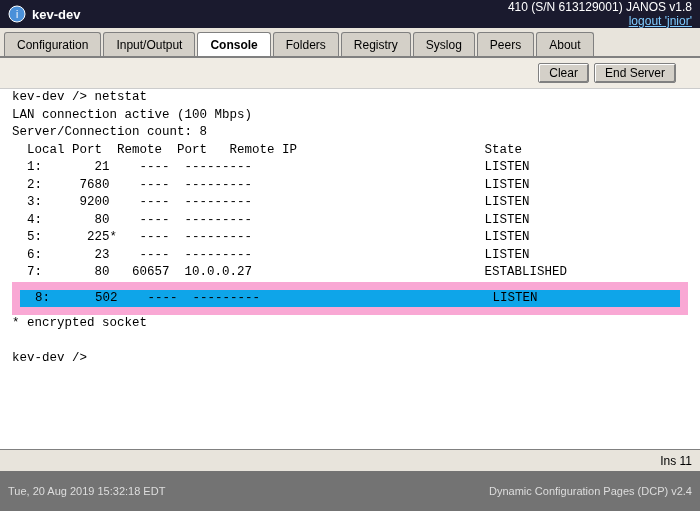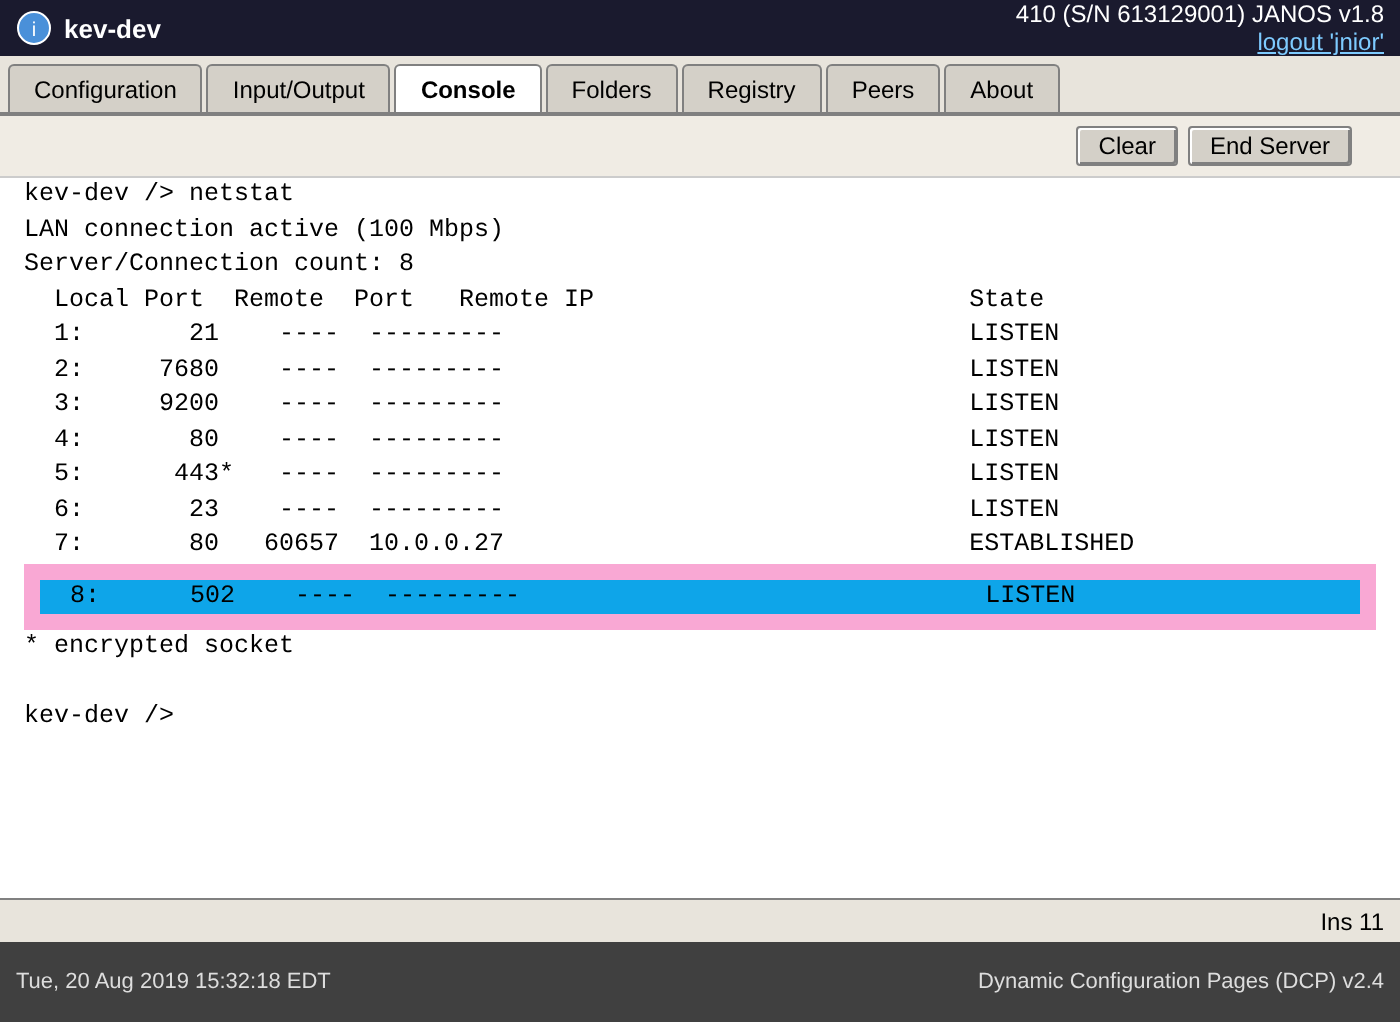--- a/index.html
+++ b/index.html
@@ -143,21 +143,21 @@
       justify-content: flex-end;
       padding: 2px 8px;
       font-size: 12px;
       flex-shrink: 0;
       height: 22px;
       align-items: center;
     }
 
     
     .footer-bar {
-      background: #404040;
+      background: #737373;
       color: #ccc;
       display: flex;
       justify-content: space-between;
       padding: 20px 8px;
       font-size: 11px;
       flex-shrink: 0;
       height: 20px;
       align-items: center;
     }
     .footer-bar .timestamp { color: #ddd; }
@@ -180,41 +180,42 @@
     <span class="logout">logout 'jnior'</span>
   </div>
 </div>
 
 <div class="tab-bar">
   <div class="tab">Configuration</div>
   <div class="tab">Input/Output</div>
   <div class="tab active">Console</div>
   <div class="tab">Folders</div>
   <div class="tab">Registry</div>
+  <div class="tab">Syslog</div>
   <div class="tab">Peers</div>
   <div class="tab">About</div>
 </div>
 
 <div class="main-content">
 
   <div class="toolbar">
     <button class="btn">Clear</button>
     <button class="btn">End Server</button>
   </div>
 
   <div class="console-area">
     <span class="console-text">kev-dev /&gt; netstat</span><br>
     <span class="console-text">LAN connection active (100 Mbps)</span><br>
     <span class="console-text">Server/Connection count: 8</span><br>
     <span class="console-text">  Local Port  Remote  Port   Remote IP                         State</span><br>
     <span class="console-text">  1:       21    ----  ---------                               LISTEN</span><br>
     <span class="console-text">  2:     7680    ----  ---------                               LISTEN</span><br>
     <span class="console-text">  3:     9200    ----  ---------                               LISTEN</span><br>
     <span class="console-text">  4:       80    ----  ---------                               LISTEN</span><br>
-    <span class="console-text">  5:      443*   ----  ---------                               LISTEN</span><br>
+    <span class="console-text">  5:      225*   ----  ---------                               LISTEN</span><br>
     <span class="console-text">  6:       23    ----  ---------                               LISTEN</span><br>
     <span class="console-text">  7:       80   60657  10.0.0.27                               ESTABLISHED</span><br>
     <span class="row-highlighted">  8:      502    ----  ---------                               LISTEN</span>
     <span class="console-text">* encrypted socket</span><br>
     <span class="console-text"></span><br>
     <span class="console-text">kev-dev /&gt;</span><br>
   </div>
 
   <div class="status-bar">
     <span>Ins 11</span>

